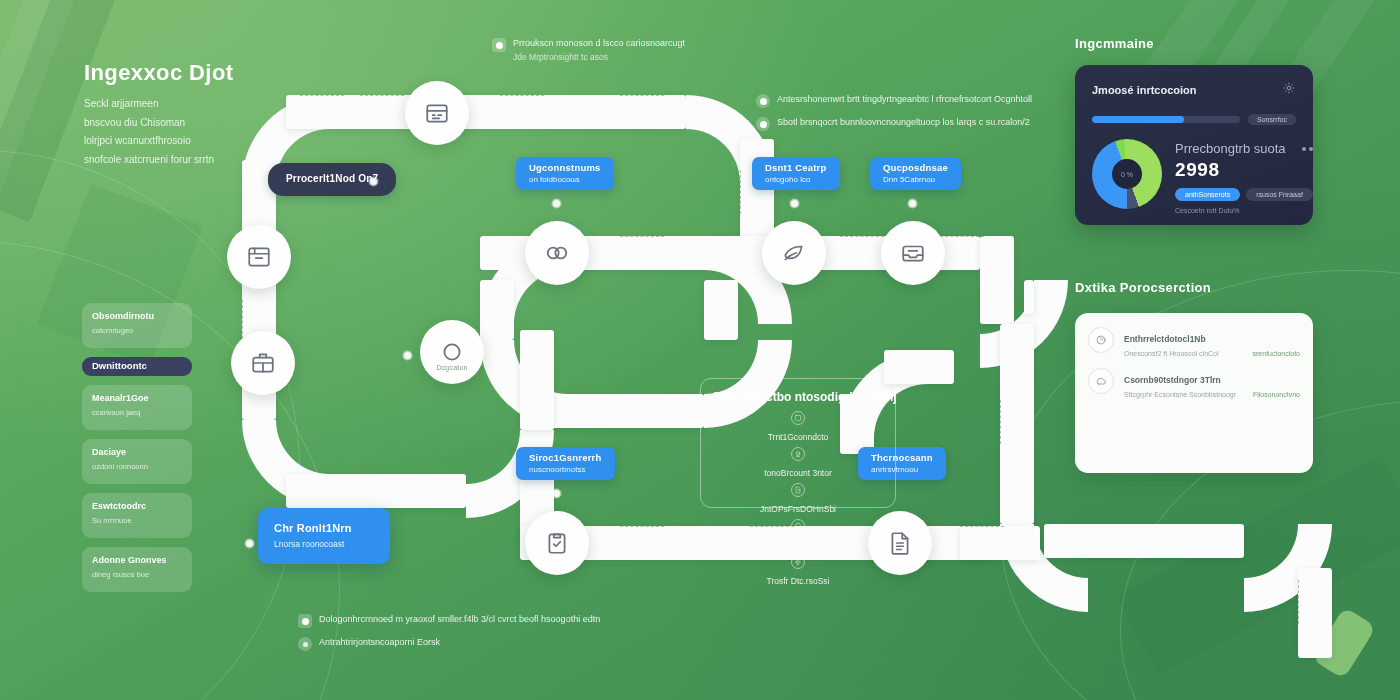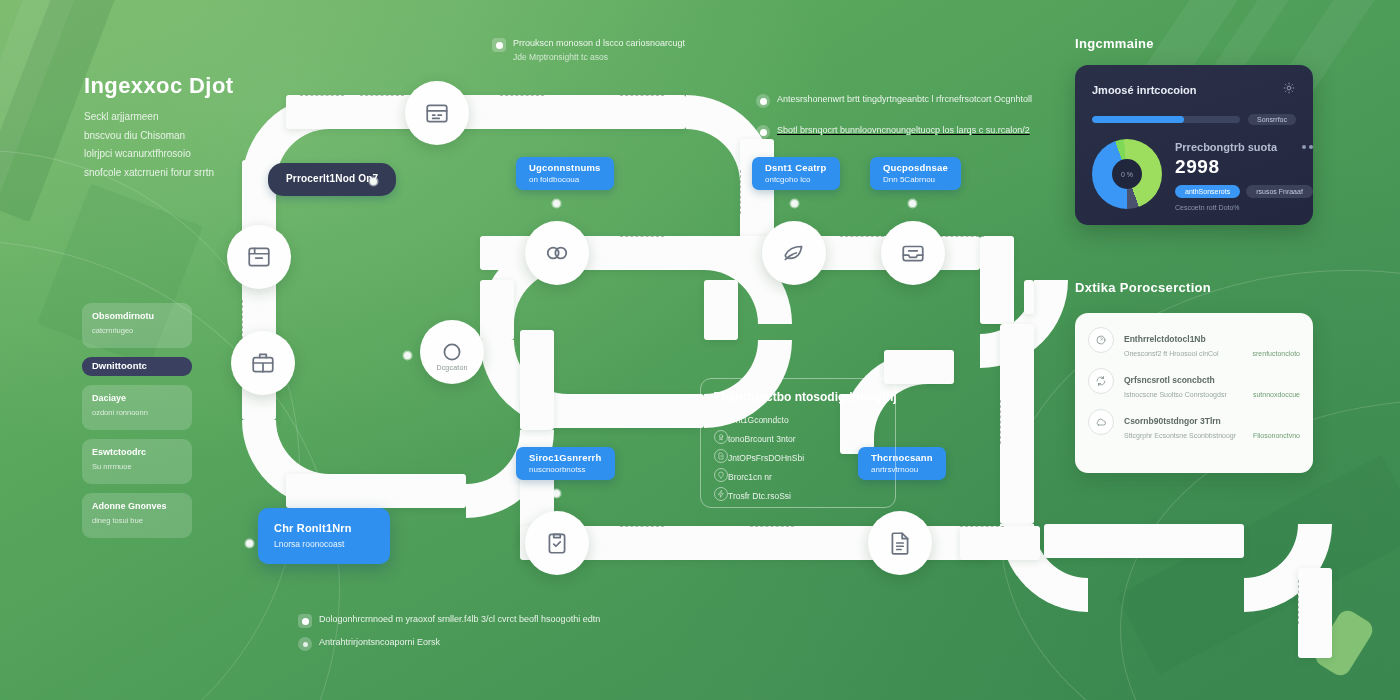--- a/index.html
+++ b/index.html
@@ -95,21 +95,21 @@
   }
   .pill.big .t1 { font-size: 11px; }
   .pill.big .t2 { font-size: 8.5px; margin-top: 3px; }
 
   .dot-conn {
     position: absolute; width: 7px; height: 7px; border-radius: 50%;
     background: #f4f8f4; box-shadow: 0 0 0 1.5px rgba(255,255,255,0.5);
   }
 
   
-  #header { position: absolute; left: 84px; top: 73px; width: 270px; }
+  #header { position: absolute; left: 84px; top: 60px; width: 270px; }
   #header .title {
     font-size: 22px; font-weight: 700; color: #ffffff;
     filter: blur(0.75px); letter-spacing: 0.4px; line-height: 1.2;
   }
   #header .sub {
     font-size: 10px; color: rgba(255,255,255,0.82);
     filter: blur(0.7px); line-height: 1.85; margin-top: 9px;
   }
 
   
@@ -144,21 +144,21 @@
   .legend-text .l2 { opacity: 0.8; font-size: 8.5px; }
 
   
   #flow-card {
     position: absolute; left: 700px; top: 378px; width: 196px; height: 130px;
     border: 1px solid rgba(255,255,255,0.42); border-radius: 11px;
     padding: 11px 13px;
   }
   #flow-card .fc-title { font-size: 12px; font-weight: 700; color: #ffffff;
                           filter: blur(0.7px); margin-bottom: 7px; white-space: nowrap; }
-  .fc-row { display: flex; align-items: flex-end; gap: 0; margin-bottom: 5px; }
+  .fc-row { display: flex; align-items: center; gap: 7px; margin-bottom: 5px; flex-direction: column; }
   .fc-ic {
     width: 14px; height: 14px; border-radius: 50%;
     border: 1px solid rgba(255,255,255,0.5); flex: none;
     display: flex; align-items: center; justify-content: center;
   }
   .fc-ic svg { width: 8px; height: 8px; stroke: rgba(255,255,255,0.85); stroke-width: 1.6;
                fill: none; stroke-linecap: round; stroke-linejoin: round; }
   .fc-row .fc-l { font-size: 8.5px; color: rgba(255,255,255,0.88); filter: blur(0.7px);
                   white-space: nowrap; }
 
@@ -193,21 +193,21 @@
       #4a5270 340deg 360deg);
   }
   .donut .hole {
     position: absolute; inset: 20px; border-radius: 50%;
     background: #20263c;
     display: flex; align-items: center; justify-content: center;
   }
   .donut .hole span { font-size: 7px; color: #98a2bb; filter: blur(0.6px); }
   .dc-stats { flex: 1; padding-top: 2px; }
   .dc-stat-top { display: flex; align-items: center; justify-content: space-between; }
-  .dc-stat-lbl { font-size: 11px; color: #b4bdd2; filter: blur(0.7px); white-space: nowrap; font-weight: bold; }
+  .dc-stat-lbl { font-size: 13px; color: #b4bdd2; filter: blur(0.7px); white-space: nowrap; }
   .dc-dots { display: flex; gap: 3px; }
   .dc-dots i { width: 4px; height: 4px; border-radius: 50%; background: #8f9ab4; display: block; }
   .dc-number { font-size: 19px; font-weight: 700; color: #ffffff;
                filter: blur(0.7px); margin-top: 3px; letter-spacing: 0.6px; }
   .dc-btns { display: flex; gap: 6px; margin-top: 7px; }
   .dc-btn { border-radius: 8px; padding: 3px 10px; font-size: 7px; filter: blur(0.7px);
             white-space: nowrap; }
   .dc-btn.primary { background: #3a97f5; color: #ffffff; }
   .dc-btn.ghost { background: #3b4259; color: #c2cade; }
   .dc-foot { font-size: 7px; color: #8c96b0; filter: blur(0.7px); margin-top: 6px; }
@@ -323,30 +323,34 @@
 
   <div id="sidebar">
     <div class="side-item">
       <div class="s1">Obsomdirnotu</div>
       <div class="s2">catcrnriugeo</div>
     </div>
     <div class="side-item active">
       <div class="s1">Dwnittoontc</div>
     </div>
     <div class="side-item">
+      <div class="s1">Meanalr1Goe</div>
+      <div class="s2">ccanvaon jaeq</div>
+    </div>
+    <div class="side-item">
       <div class="s1">Daciaye</div>
       <div class="s2">ozdoni ronnoonn</div>
     </div>
     <div class="side-item">
       <div class="s1">Eswtctoodrc</div>
       <div class="s2">Su nrrrnuoe</div>
     </div>
     <div class="side-item">
       <div class="s1">Adonne Gnonves</div>
-      <div class="s2">dineg tosui bue</div>
+      <div class="s2">dineg rsusos bue</div>
     </div>
   </div>
 
   <div class="node" style="left:405px; top:81px;">
     <svg viewBox="0 0 24 24">
         <rect x="3" y="5" width="18" height="15" rx="2"></rect>
         <path d="M3 10h18M8 14h2M13 14h3M8 17h6"></path>
       </svg>
   </div>
   <div class="node" style="left:227px; top:225px;">
@@ -495,21 +499,21 @@
       <span class="l2">Jde Mrptronsightt tc asos</span>
     </span>
   </div>
 
   <div class="legend-row" style="left:756px; top:93px;">
     <span class="legend-badge round">
         <i></i>
       </span>
     <span class="legend-text">Antesrshonenwrt brtt tingdyrtngeanbtc l rfrcnefrsotcort Ocgnhtoll</span>
   </div>
-  <div class="legend-row" style="left:756px; top:124px;text-decoration:underline;">
+  <div class="legend-row" style="left:756px; top:116px;">
     <span class="legend-badge round">
         <i></i>
       </span>
     <span class="legend-text">Sbotl brsnqocrt bunnloovncnoungeltuocp los larqs c su.rcalon/2</span>
   </div>
 
   <div class="legend-row" style="left:298px; top:613px;">
     <span class="legend-badge">
         <i></i>
       </span>
@@ -582,36 +586,20 @@
         <span class="lc-track"><span class="lc-fill" id="lcFill0" style="width: 86%; background: rgb(143, 182, 232);"></span></span>
         <span class="lc-meta">
           <span>Onesconsf2 ft Hroosool clnCol</span>
           <span class="val">srenfuctoncloto</span>
         </span>
       </span>
     </div>
     <div class="lc-row">
       <span class="lc-ic">
           <svg viewBox="0 0 24 24">
-            <path d="M4 12a8 8 0 0 1 13.6-5.6M20 12a8 8 0 0 1-13.6 5.6"></path>
-            <path d="M17 3v4h-4M7 21v-4h4"></path>
-          </svg>
-        </span>
-      <span class="lc-main">
-        <span class="lc-title">Qrfsncsrotl sconcbcth</span>
-        <span class="lc-track"><span class="lc-fill" id="lcFill1" style="width: 93%; background: rgb(108, 190, 90);"></span></span>
-        <span class="lc-meta">
-          <span>Istnocscne Suoltso     Conrstoogdsr</span>
-          <span class="val">sutnnoxdoccue</span>
-        </span>
-      </span>
-    </div>
-    <div class="lc-row">
-      <span class="lc-ic">
-          <svg viewBox="0 0 24 24">
             <path d="M7 18h10a4 4 0 0 0 0-8 6 6 0 0 0-11.6 2A3.5 3.5 0 0 0 7 18z"></path>
           </svg>
         </span>
       <span class="lc-main">
         <span class="lc-title">Csornb90tstdngor 3Tlrn</span>
         <span class="lc-track"><span class="lc-fill" id="lcFill2" style="width: 79%; background: rgb(237, 169, 68);"></span></span>
         <span class="lc-meta">
           <span>Sttcgrphr Ecsontsne   Sconbbstnoogr</span>
           <span class="val">Fliosononctvno</span>
         </span>

